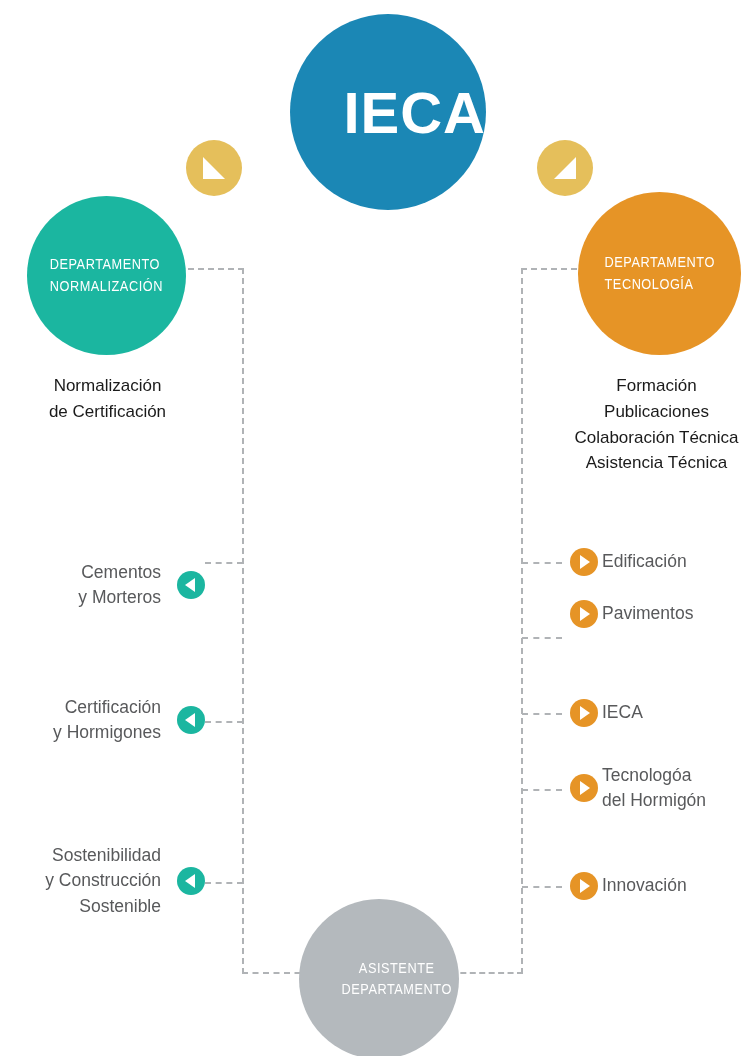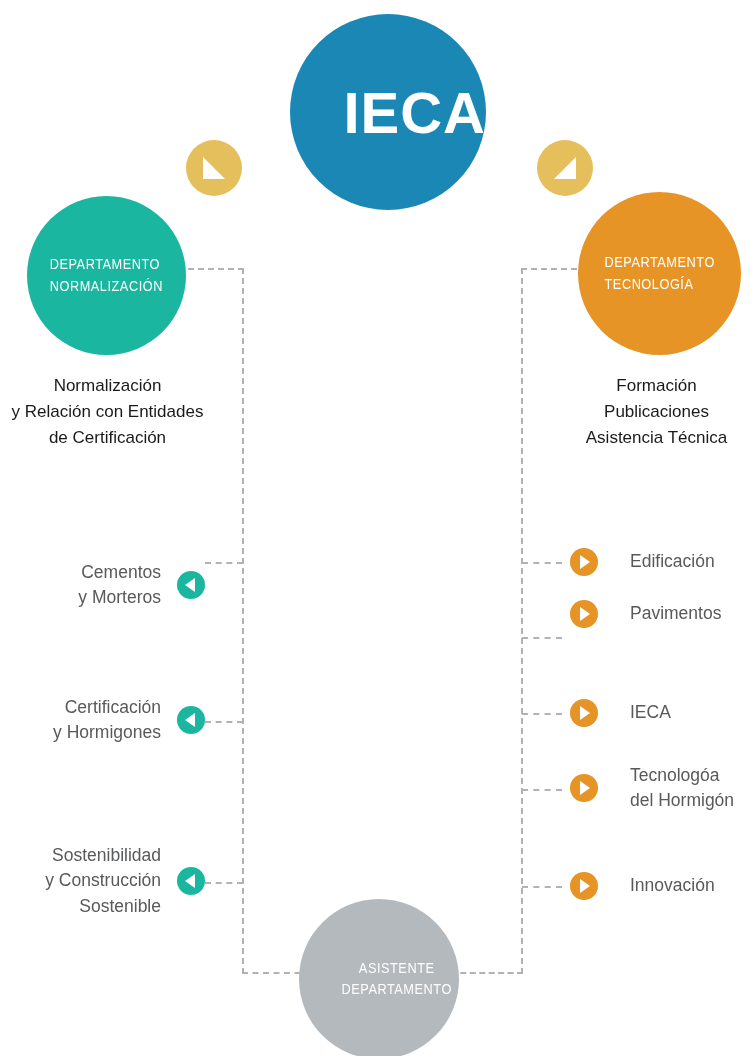--- a/index.html
+++ b/index.html
@@ -102,21 +102,21 @@
   }
   .branch-left { justify-content: flex-end; }
   .branch-right { justify-content: flex-start; }
 
   .branch-label {
     font-size: 17.5px;
     line-height: 1.45;
     color: #58595b;
   }
   .branch-left .branch-label { text-align: right; padding-right: 16px; }
-  .branch-right .branch-label { text-align: left; padding-left: 32px; }
+  .branch-right .branch-label { text-align: left; padding-left: 4px; }
 
   .bullet {
     flex: 0 0 auto;
     width: 28px;
     height: 28px;
     border-radius: 50%;
     display: flex;
     align-items: center;
     justify-content: center;
   }
@@ -186,21 +186,20 @@
 
   <div class="dept-circle-wrap dept-norm" style="left:27px; top:196px; width:159px; height:159px;">
     <div class="dept-circle">
       <div>DEPARTAMENTO</div>
       <div>NORMALIZACIÓN</div>
     </div>
   </div>
 
   <div class="dept-desc" style="left:0px; top:373px; width:215px;">
     <div>Normalización</div>
-    <div>y Relación con Entidades</div>
     <div>de Certificación</div>
   </div>
 
   <div class="branch branch-left" style="left:0px; top:560px; width:205px;">
     <div class="branch-label">
       <div>Cementos</div>
       <div>y Morteros</div>
     </div>
     <span class="bullet bullet-teal">
       <span class="tri tri-left"></span>
@@ -231,20 +230,21 @@
   <div class="dept-circle-wrap dept-tech" style="left:578px; top:192px; width:163px; height:163px;">
     <div class="dept-circle">
       <div>DEPARTAMENTO</div>
       <div>TECNOLOGÍA</div>
     </div>
   </div>
 
   <div class="dept-desc" style="left:558px; top:373px; width:197px;">
     <div>Formación</div>
     <div>Publicaciones</div>
+    <div>Colaboración Técnica</div>
     <div>Asistencia Técnica</div>
   </div>
 
   <div class="branch branch-right" style="left:570px; top:548px; width:185px;">
     <span class="bullet bullet-orange">
       <span class="tri tri-right"></span>
     </span>
     <div class="branch-label">
       <div>Edificación</div>
     </div>

